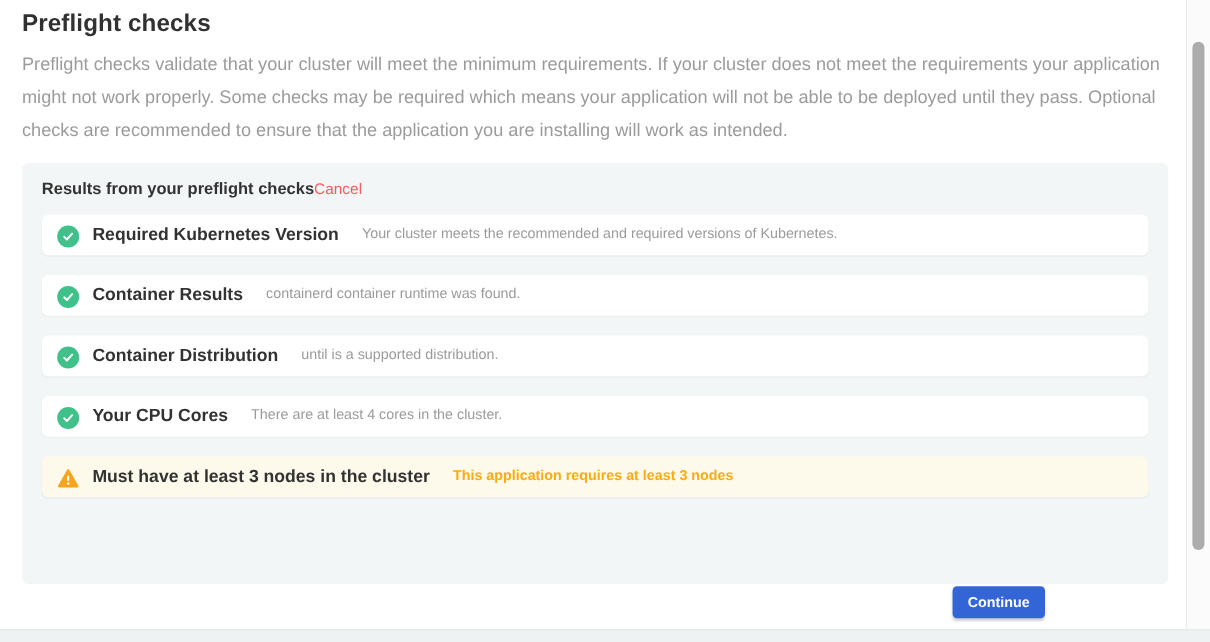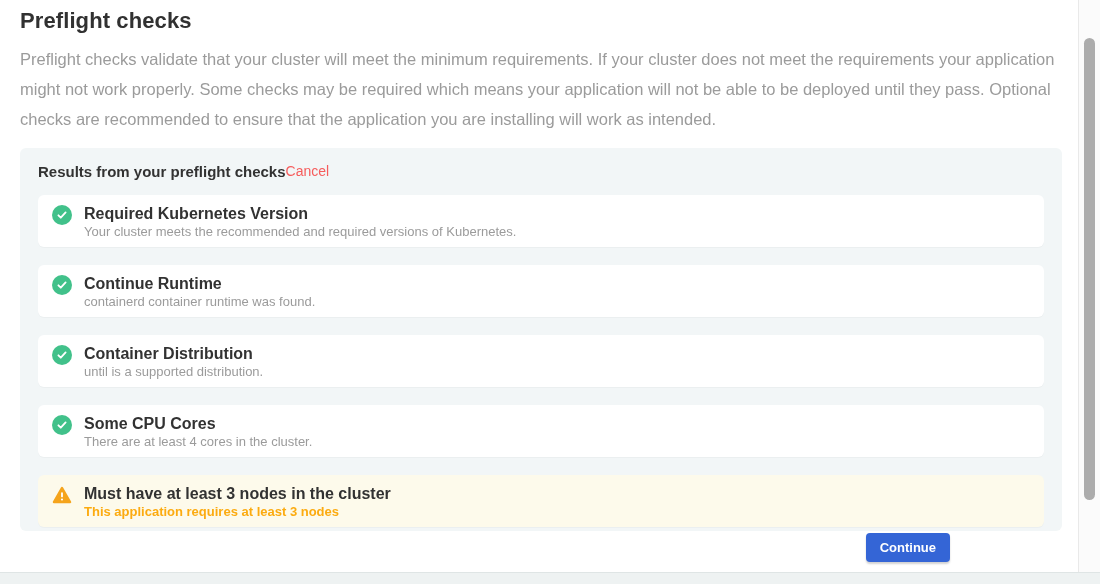--- a/index.html
+++ b/index.html
@@ -75,21 +75,21 @@
   .check-circle {
     width: 20px; height: 20px;
     border-radius: 50%;
     background: #41c18a;
     display: inline-flex;
     align-items: center;
     justify-content: center;
   }
   .check-circle svg { width: 12px; height: 12px; }
   .warn-triangle svg { width: 20px; height: 20px; }
-  .card-text { display: flex; flex-direction: column; }
+  .card-text { display: flex; flex-direction: row; gap: 21px; }
   .card-title {
     font-size: 16px;
     font-weight: 700;
     color: #323232;
     line-height: 20px;
   }
   .card-msg {
     margin-top: 0;
     font-size: 13px;
     color: #9b9b9b;
@@ -182,21 +182,21 @@
 
       <div class="card">
         <span class="status-icon">
           <span class="check-circle">
               <svg viewBox="0 0 16 16">
                 <path d="M3.2 8.4l3.2 3.2 6.4-7" stroke="#fff" stroke-width="2.4" fill="none" stroke-linecap="round" stroke-linejoin="round"></path>
               </svg>
             </span>
         </span>
         <span class="card-text">
-          <span class="card-title">Continue Runtime</span>
+          <span class="card-title">Container Results</span>
           <span class="card-msg">containerd container runtime was found.</span>
         </span>
       </div>
 
       <div class="card">
         <span class="status-icon">
           <span class="check-circle">
               <svg viewBox="0 0 16 16">
                 <path d="M3.2 8.4l3.2 3.2 6.4-7" stroke="#fff" stroke-width="2.4" fill="none" stroke-linecap="round" stroke-linejoin="round"></path>
               </svg>
@@ -210,21 +210,21 @@
 
       <div class="card">
         <span class="status-icon">
           <span class="check-circle">
               <svg viewBox="0 0 16 16">
                 <path d="M3.2 8.4l3.2 3.2 6.4-7" stroke="#fff" stroke-width="2.4" fill="none" stroke-linecap="round" stroke-linejoin="round"></path>
               </svg>
             </span>
         </span>
         <span class="card-text">
-          <span class="card-title">Some CPU Cores</span>
+          <span class="card-title">Your CPU Cores</span>
           <span class="card-msg">There are at least 4 cores in the cluster.</span>
         </span>
       </div>
 
       <div class="card warn">
         <span class="status-icon warn-triangle">
           <svg viewBox="0 0 24 24">
             <path d="M12 3.6 L21.6 20.4 H2.4 Z" fill="#f5a41c" stroke="#f5a41c" stroke-width="3" stroke-linejoin="round"></path>
             <rect x="10.9" y="8.6" width="2.2" height="6.2" rx="1.1" fill="#fff"></rect>
             <circle cx="12" cy="17.4" r="1.3" fill="#fff"></circle>

